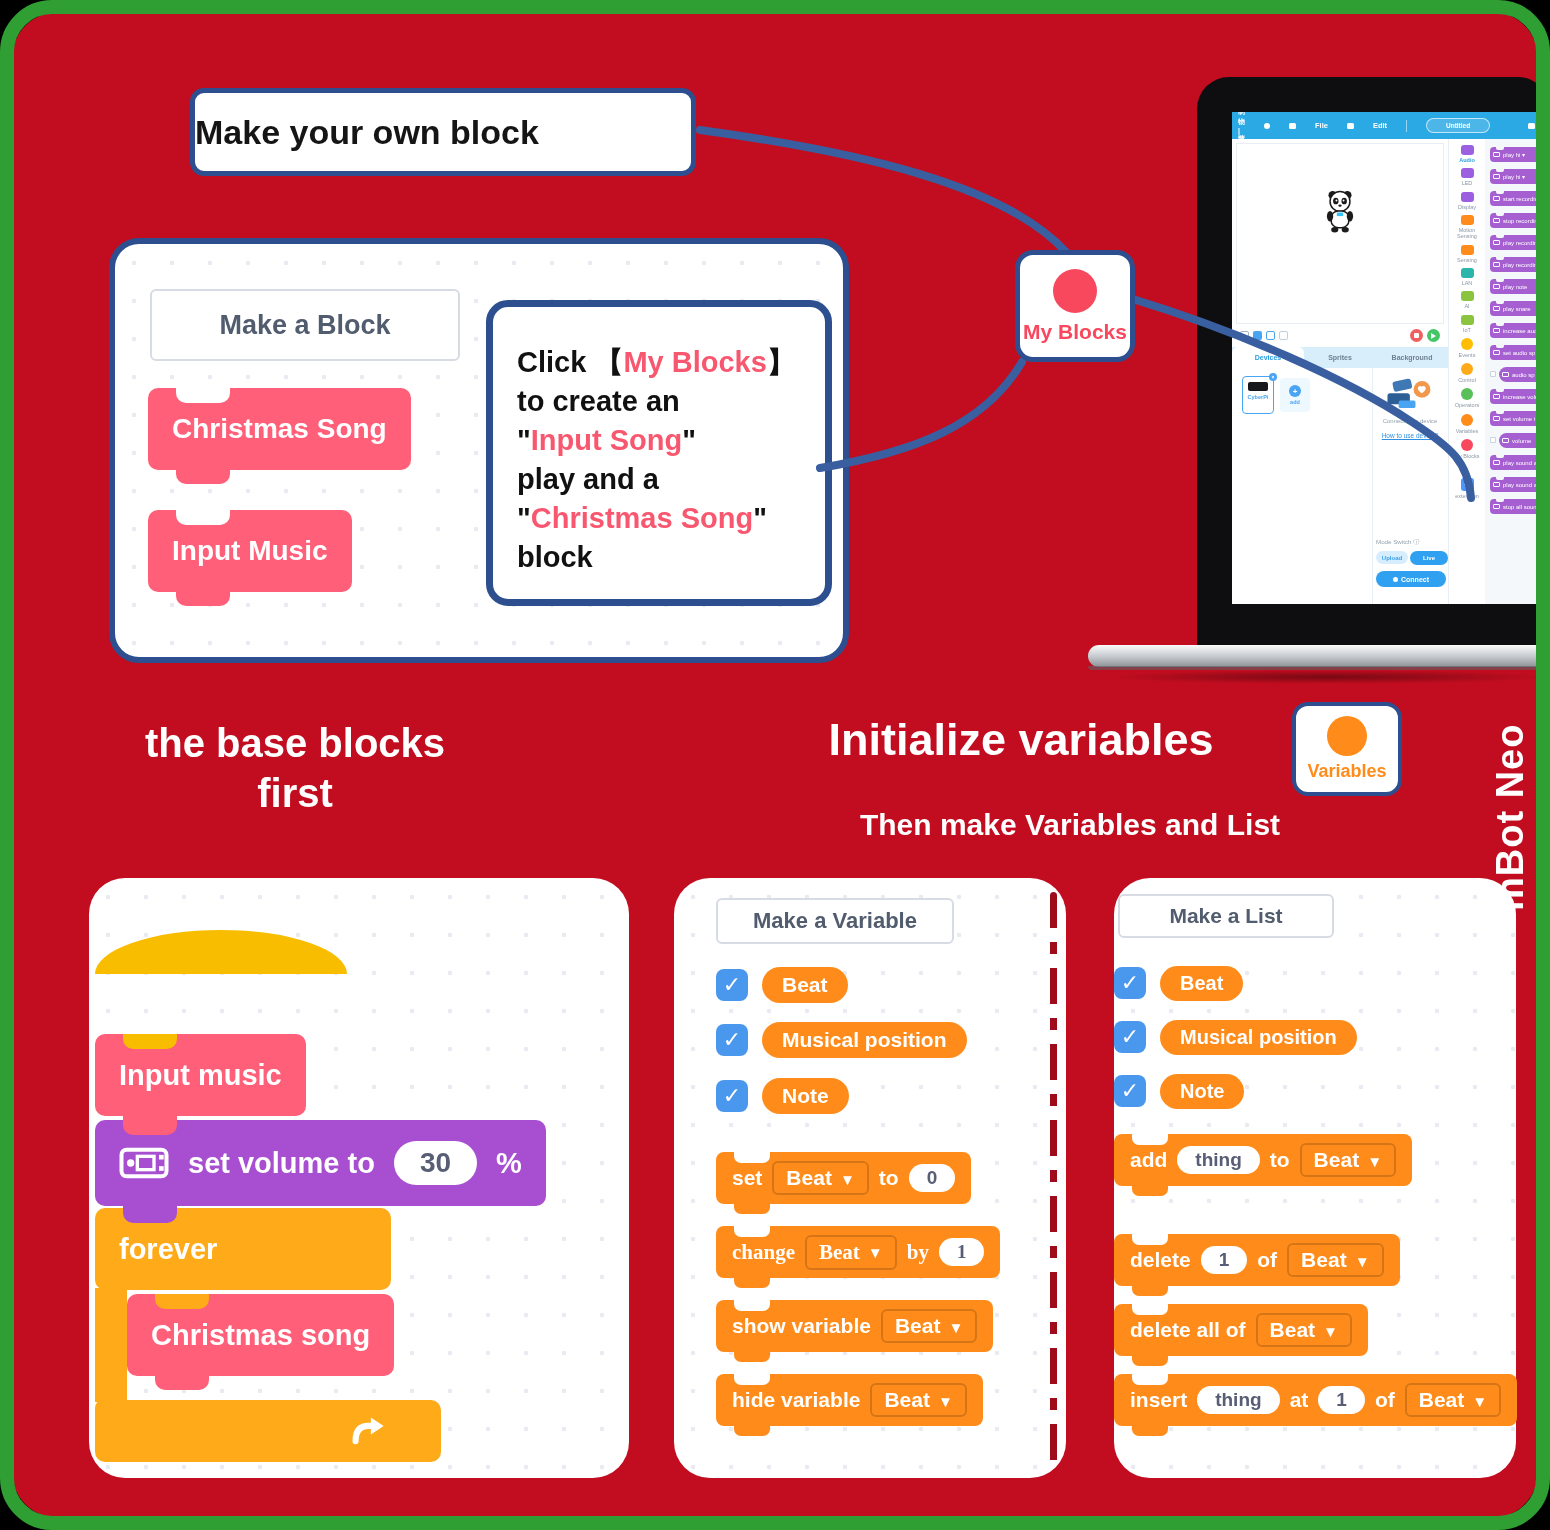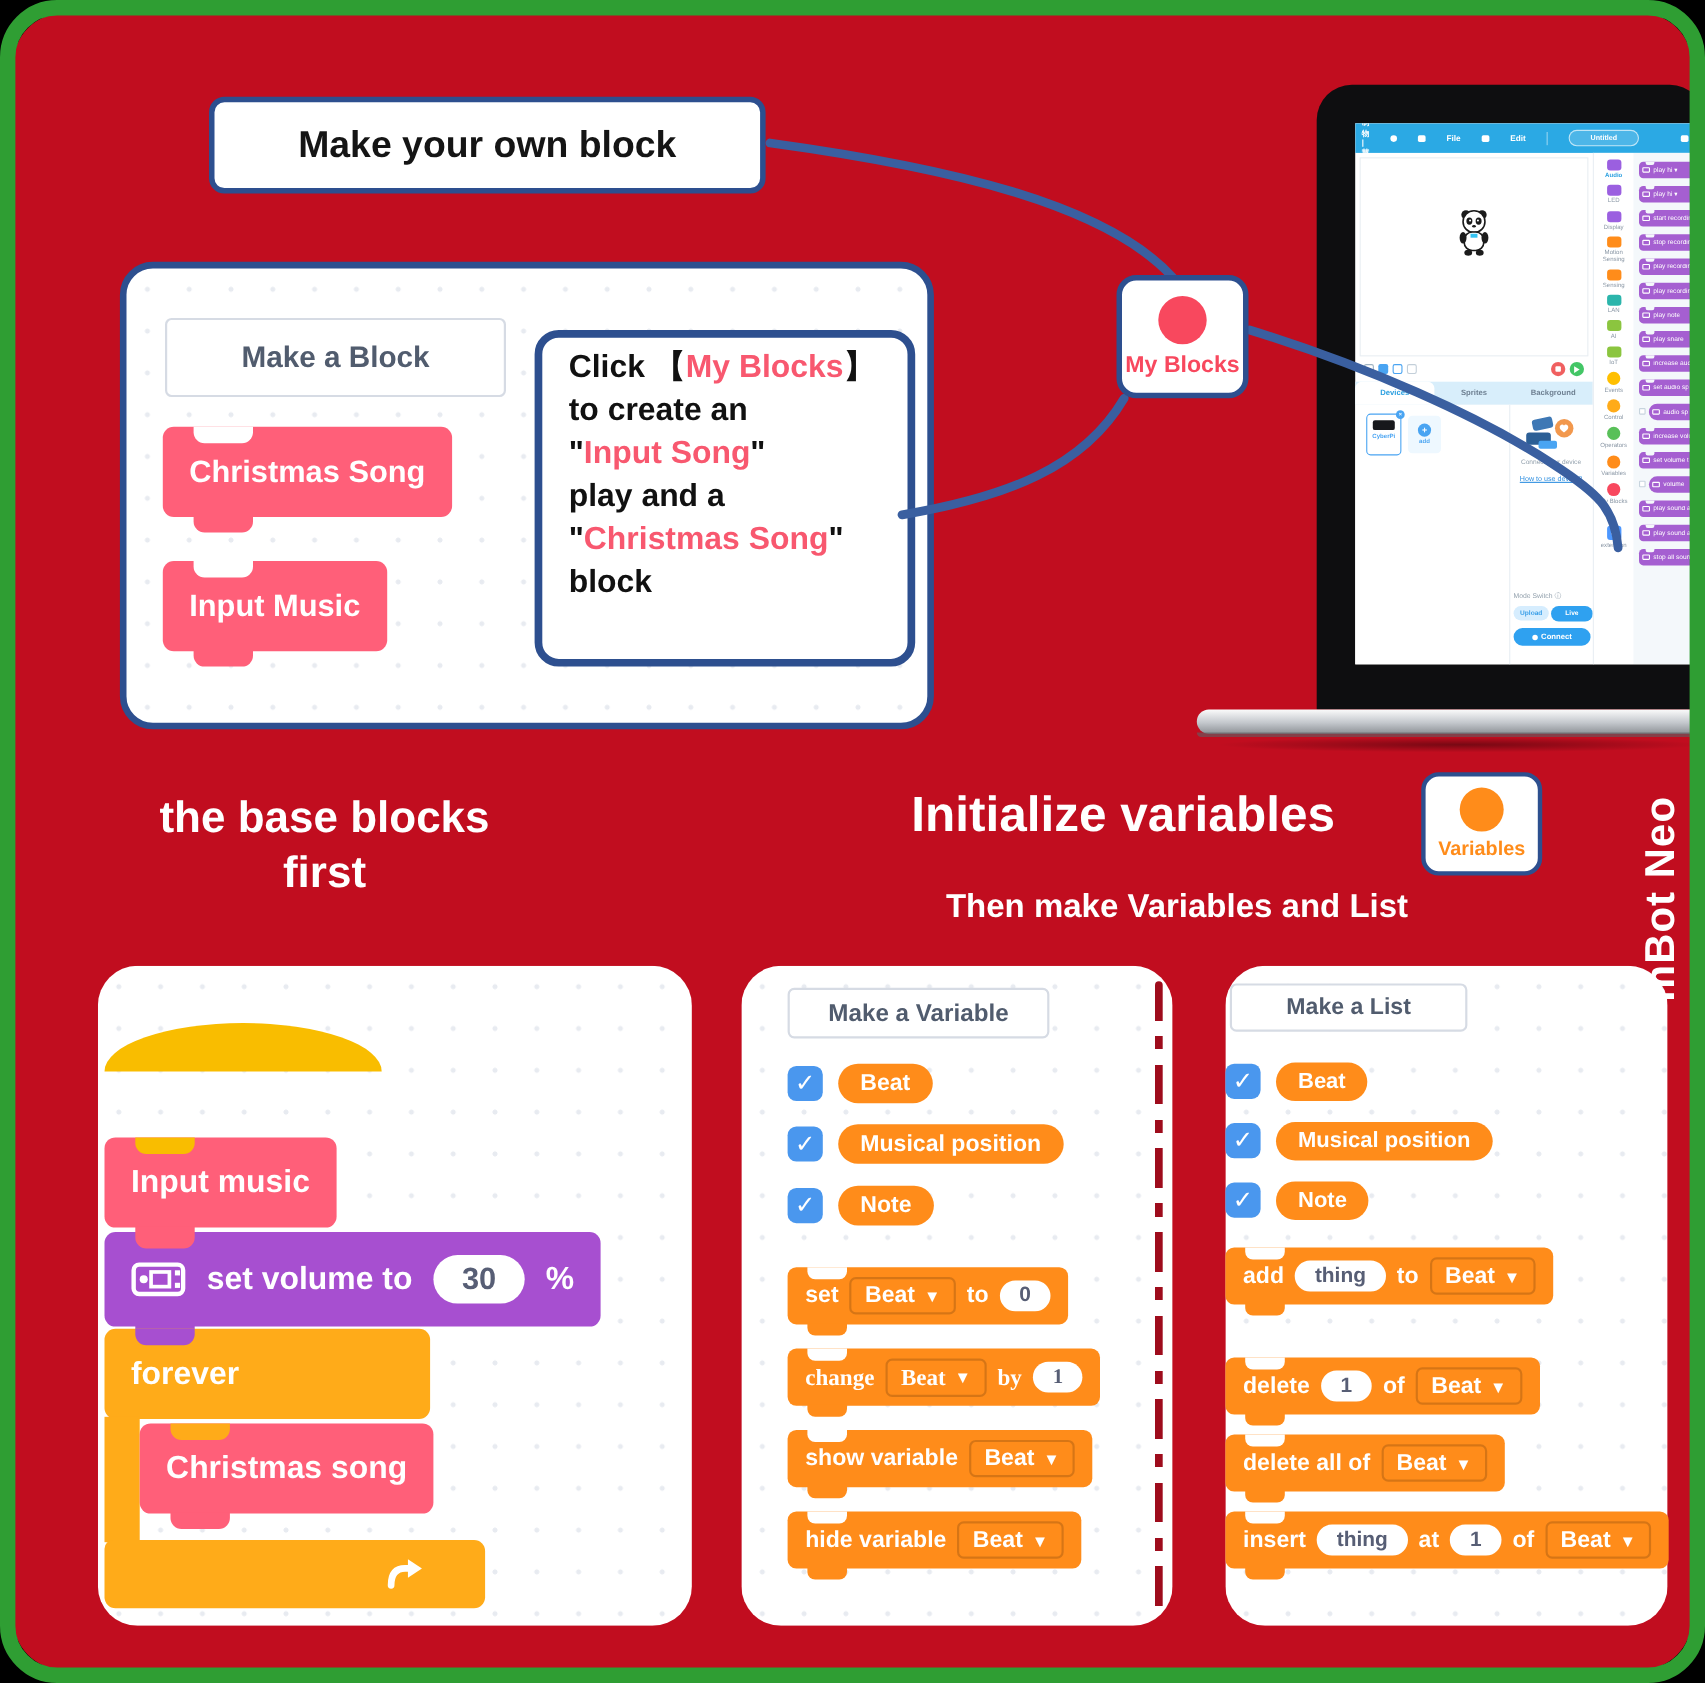--- a/index.html
+++ b/index.html
@@ -345,33 +345,33 @@
     </div>
     <div class="lbase"></div>
     <div class="lshadow"></div>
 
     <svg class="curves" width="1550" height="1530" viewBox="0 0 1550 1530">
       <path d="M 700 130 C 860 152 1005 185 1066 252" stroke="#3a5fa0" stroke-width="8" fill="none" stroke-linecap="round"></path>
       <path d="M 820 468 C 915 452 985 425 1022 362" stroke="#3a5fa0" stroke-width="8" fill="none" stroke-linecap="round"></path>
       <path d="M 1136 300 C 1240 332 1345 378 1412 422 C 1452 448 1468 462 1471 498" stroke="#3a5fa0" stroke-width="8" fill="none" stroke-linecap="round"></path>
     </svg>
 
-    <div class="wpanel navy" style="left:190px;top:88px;width:506px;height:88px;border-width:5px;border-radius:14px;display:flex;align-items:center;justify-content:center;">
+    <div class="wpanel navy" style="left:190px;top:88px;width:506px;height:88px;border-width:5px;border-radius:14px;display:flex;align-items:center;justify-content:flex-start;">
       <span style="font-size:34px;font-weight:800;color:#151515;">Make your own block</span>
     </div>
 
     <div class="wpanel navy dots" style="left:75px;top:238px;width:740px;height:425px;border-radius:30px;">
       <div class="white-btn" style="left:35px;top:45px;width:310px;height:72px;font-size:27px;">Make a Block</div>
       <div class="blk blk-lg" style="--c:#ff5f79;--dip:#fff;left:33px;top:144px;">
         <span>Christmas Song</span>
       </div>
       <div class="blk blk-lg" style="--c:#ff5f79;--dip:#fff;left:33px;top:266px;">
         <span>Input Music</span>
       </div>
-      <div class="wpanel navy" style="left:371px;top:56px;width:346px;height:306px;border-width:7px;border-radius:22px;padding:8px 24px;">
+      <div class="wpanel navy" style="left:371px;top:56px;width:346px;height:306px;border-width:7px;border-radius:22px;padding:36px 24px;">
         <div class="info-text">
           <div><span>Click </span><span>【</span><span class="pk">My Blocks</span><span>】</span></div>
           <div>to create an</div>
           <div><span>"</span><span class="pk">Input Song</span><span>"</span></div>
           <div>play and a</div>
           <div><span>"</span><span class="pk">Christmas Song</span><span>"</span></div>
           <div>block</div>
         </div>
       </div>
     </div>

